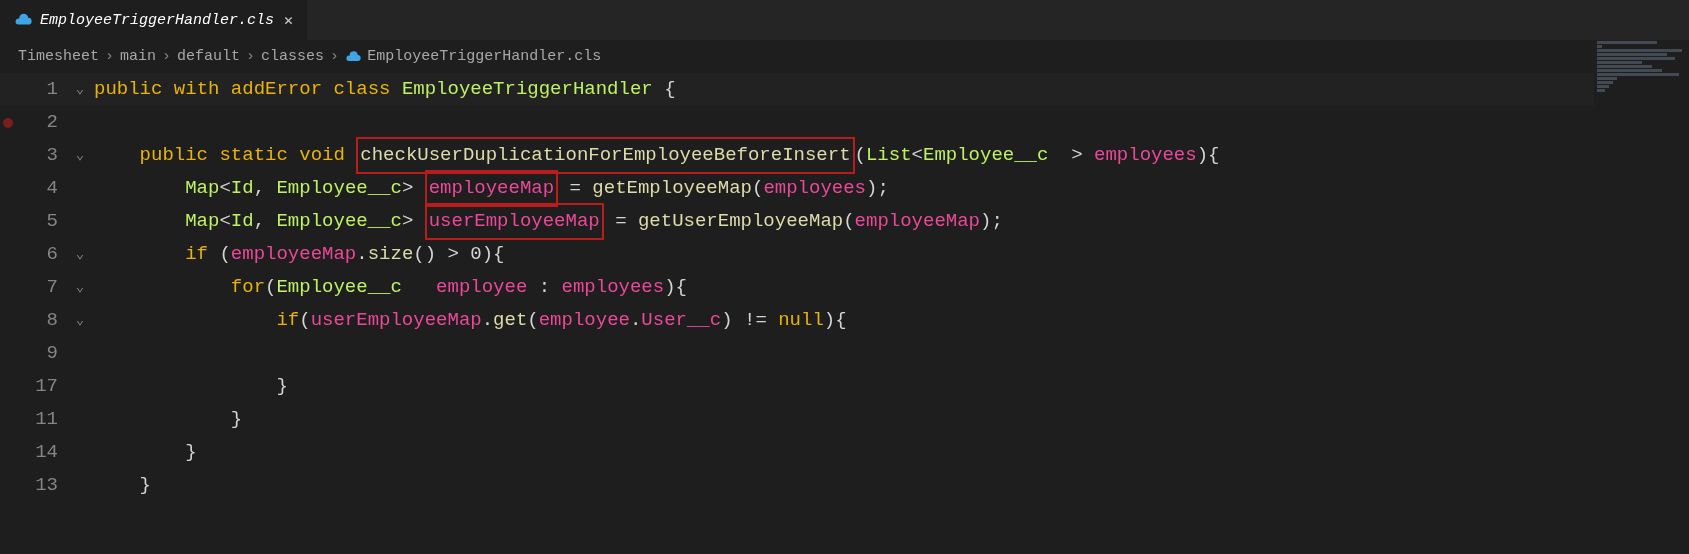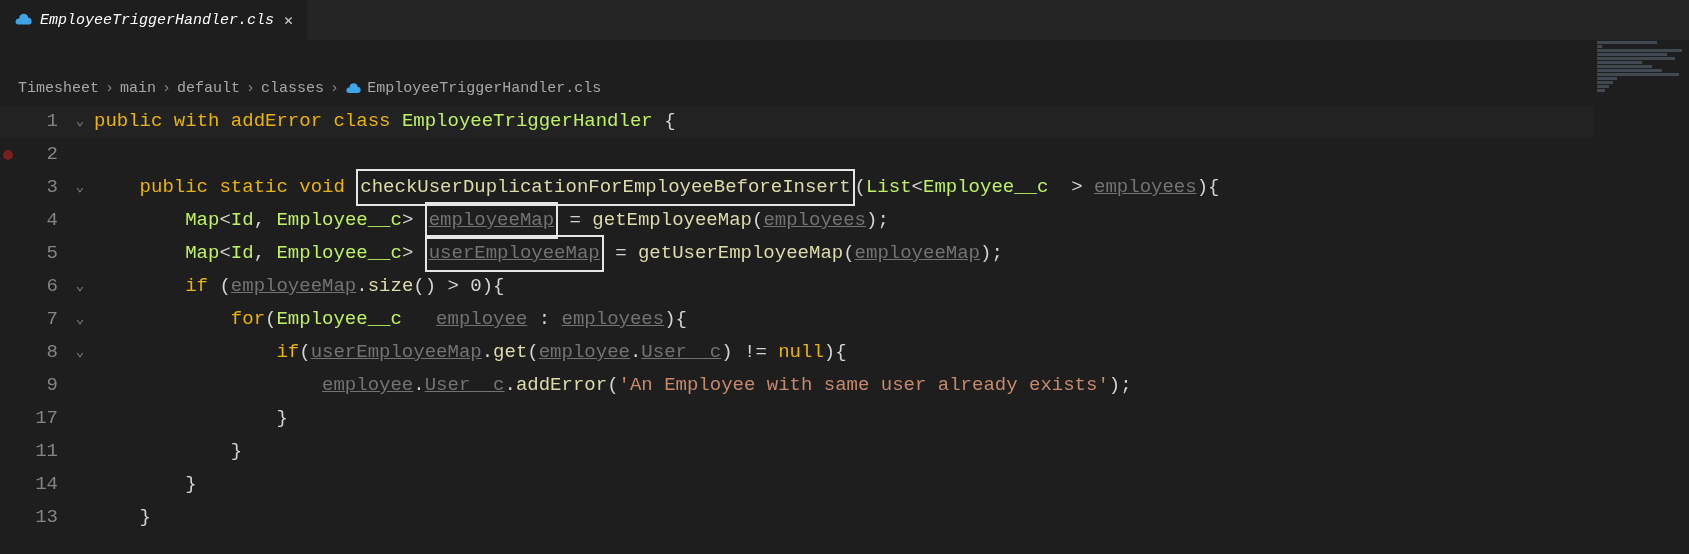--- a/index.html
+++ b/index.html
@@ -38,21 +38,20 @@
       color: #cccccc;
       font-style: normal;
       cursor: pointer;
     }
     .breadcrumb {
       display: flex;
       align-items: center;
       padding: 8px 18px;
       color: #a0a0a0;
       font-size: 15px;
-      margin-top: 32px;
     }
     .breadcrumb .sep { margin: 0 6px; color: #888; }
     .breadcrumb .crumb { color: #a7a7a7; }
     .breadcrumb .file-icon { width: 16px; height: 16px; margin-right: 6px; }
     .editor {
       display: flex;
       flex-direction: column;
       font-size: 19px;
       line-height: 33px;
     }
@@ -88,25 +87,25 @@
       user-select: none;
       font-size: 14px;
     }
     .code {
       white-space: pre;
       color: #d4d4d4;
     }
     .kw { color: #eab308; }
     .type { color: #bef264; }
     .str { color: #c68a6a; }
-    .var { color: #737373; text-decoration: underline; }
+    .var { color: #ec4899; }
     .method { color: #dcdcaa; }
     .punct { color: #d4d4d4; }
     .highlight-box {
-      border: 2px solid #e5e5e5;
+      border: 2px solid #b91c1c;
       padding: 0 2px;
       margin: -2px 0;
       display: inline-block;
       text-align: center;
     }
     .cursor-line { background: rgba(255, 255, 255, 0.02); }
     .minimap {
       position: absolute;
       top: 40px;
       right: 0;
@@ -206,21 +205,20 @@
     <div class="bp-gutter"></div>
     <div class="line-num">8</div>
     <div class="fold-gutter">⌄</div>
     <div class="code">                <span class="kw">if</span><span class="punct">(</span><span class="var">userEmployeeMap</span><span class="punct">.</span><span class="method">get</span><span class="punct">(</span><span class="var">employee</span><span class="punct">.</span><span class="var">User__c</span><span class="punct">)</span><span class="punct"> != </span><span class="kw">null</span><span class="punct">){</span></div>
   </div>
 
   <div class="code-line">
     <div class="bp-gutter"></div>
     <div class="line-num">9</div>
     <div class="fold-gutter"></div>
-    <div class="code">                    <span class="var">employee</span><span class="punct">.</span><span class="var">User__c</span><span class="punct">.</span><span class="method">addError</span><span class="punct">(</span><span class="str">'An Employee with same user already exists'</span><span class="punct">);</span></div>
   </div>
 
   <div class="code-line">
     <div class="bp-gutter"></div>
     <div class="line-num">17</div>
     <div class="fold-gutter"></div>
     <div class="code">                <span class="punct">}</span></div>
   </div>
 
   <div class="code-line">

